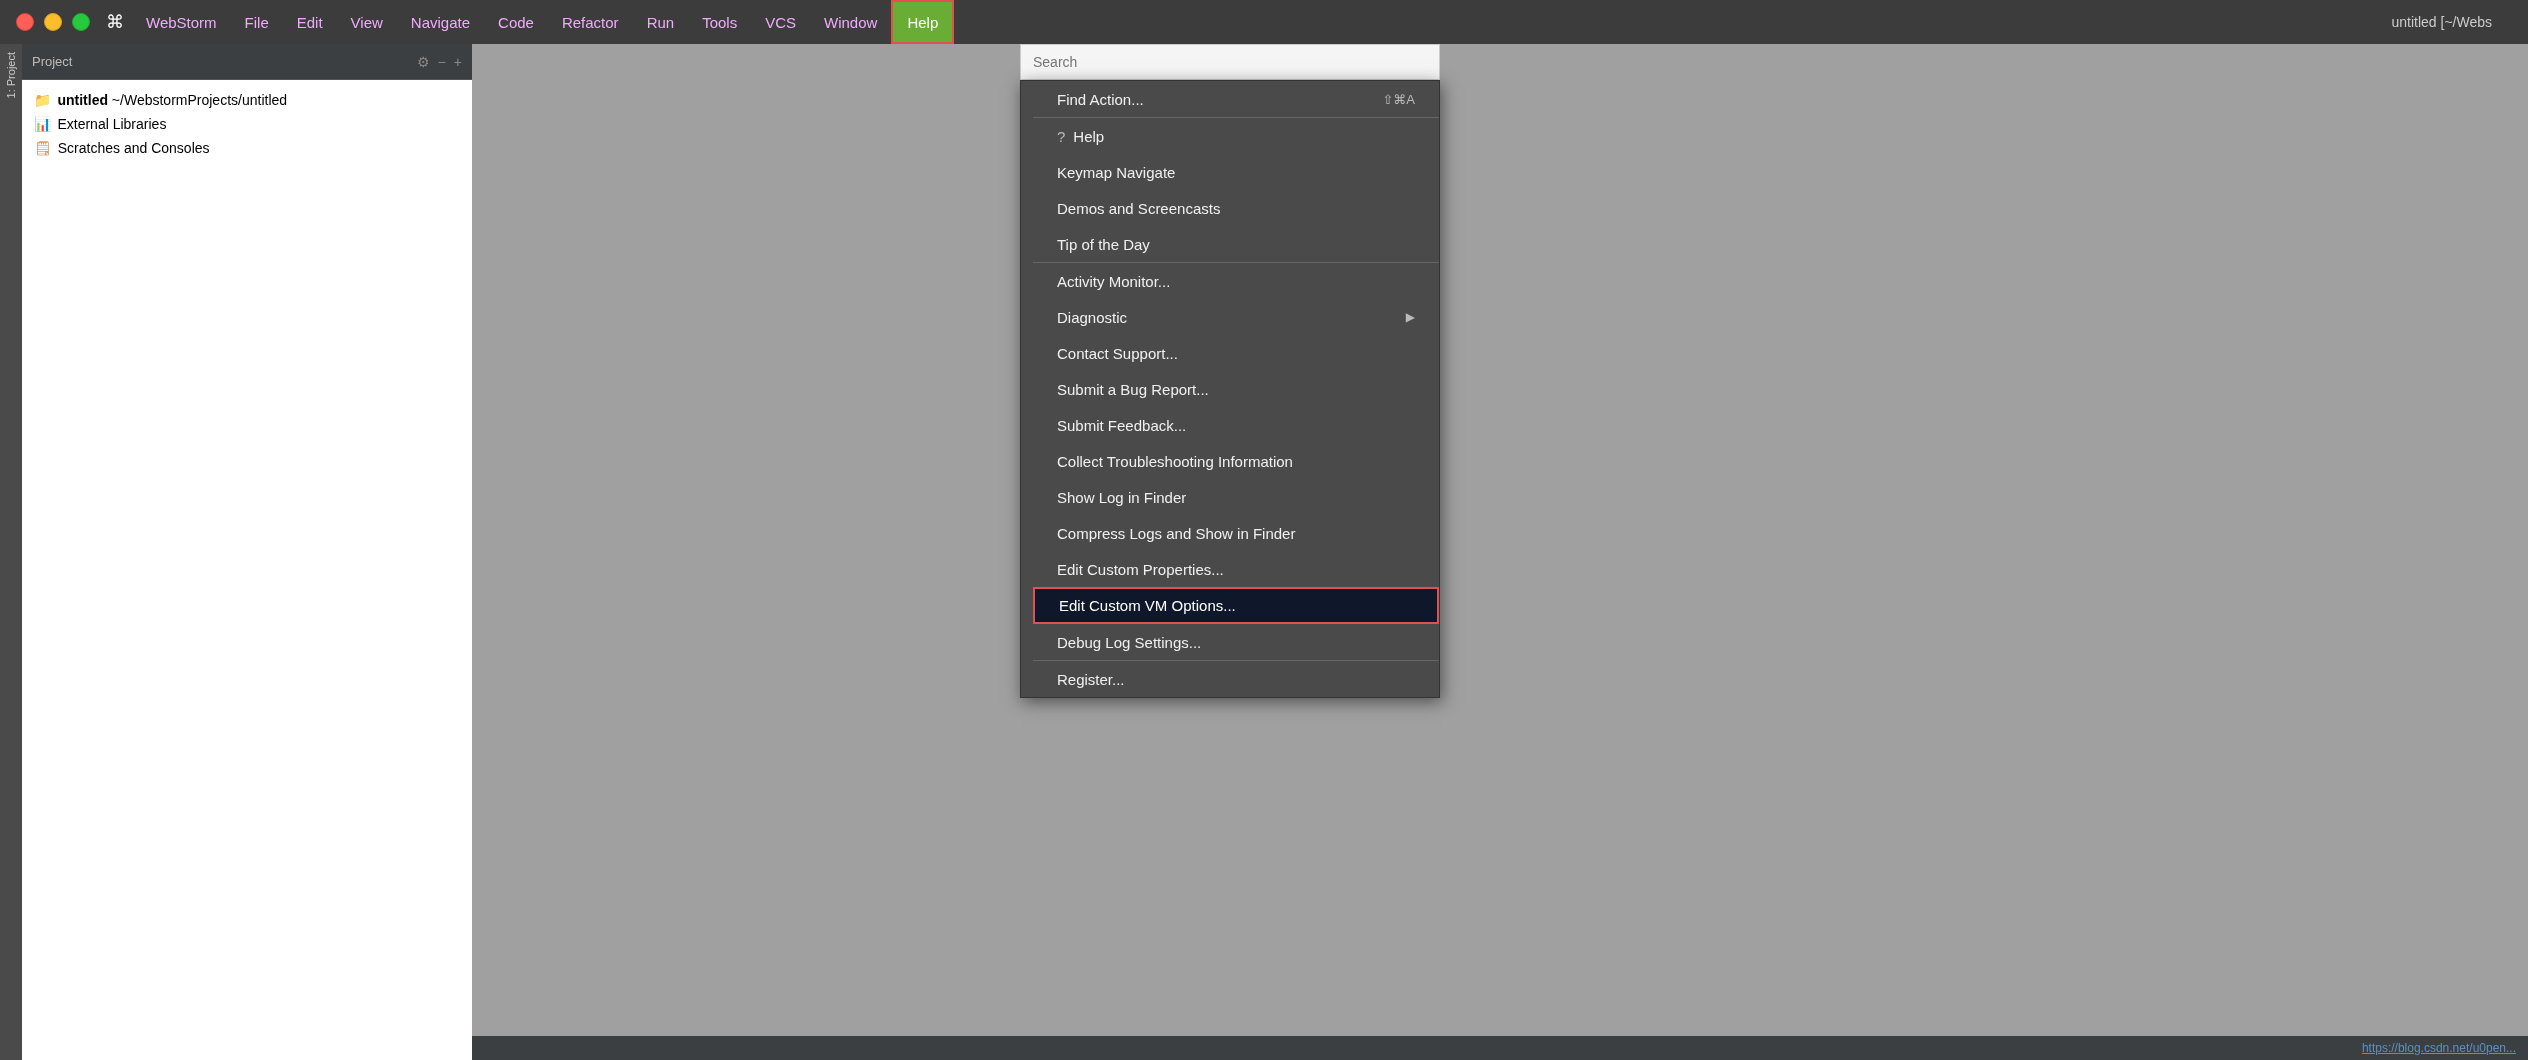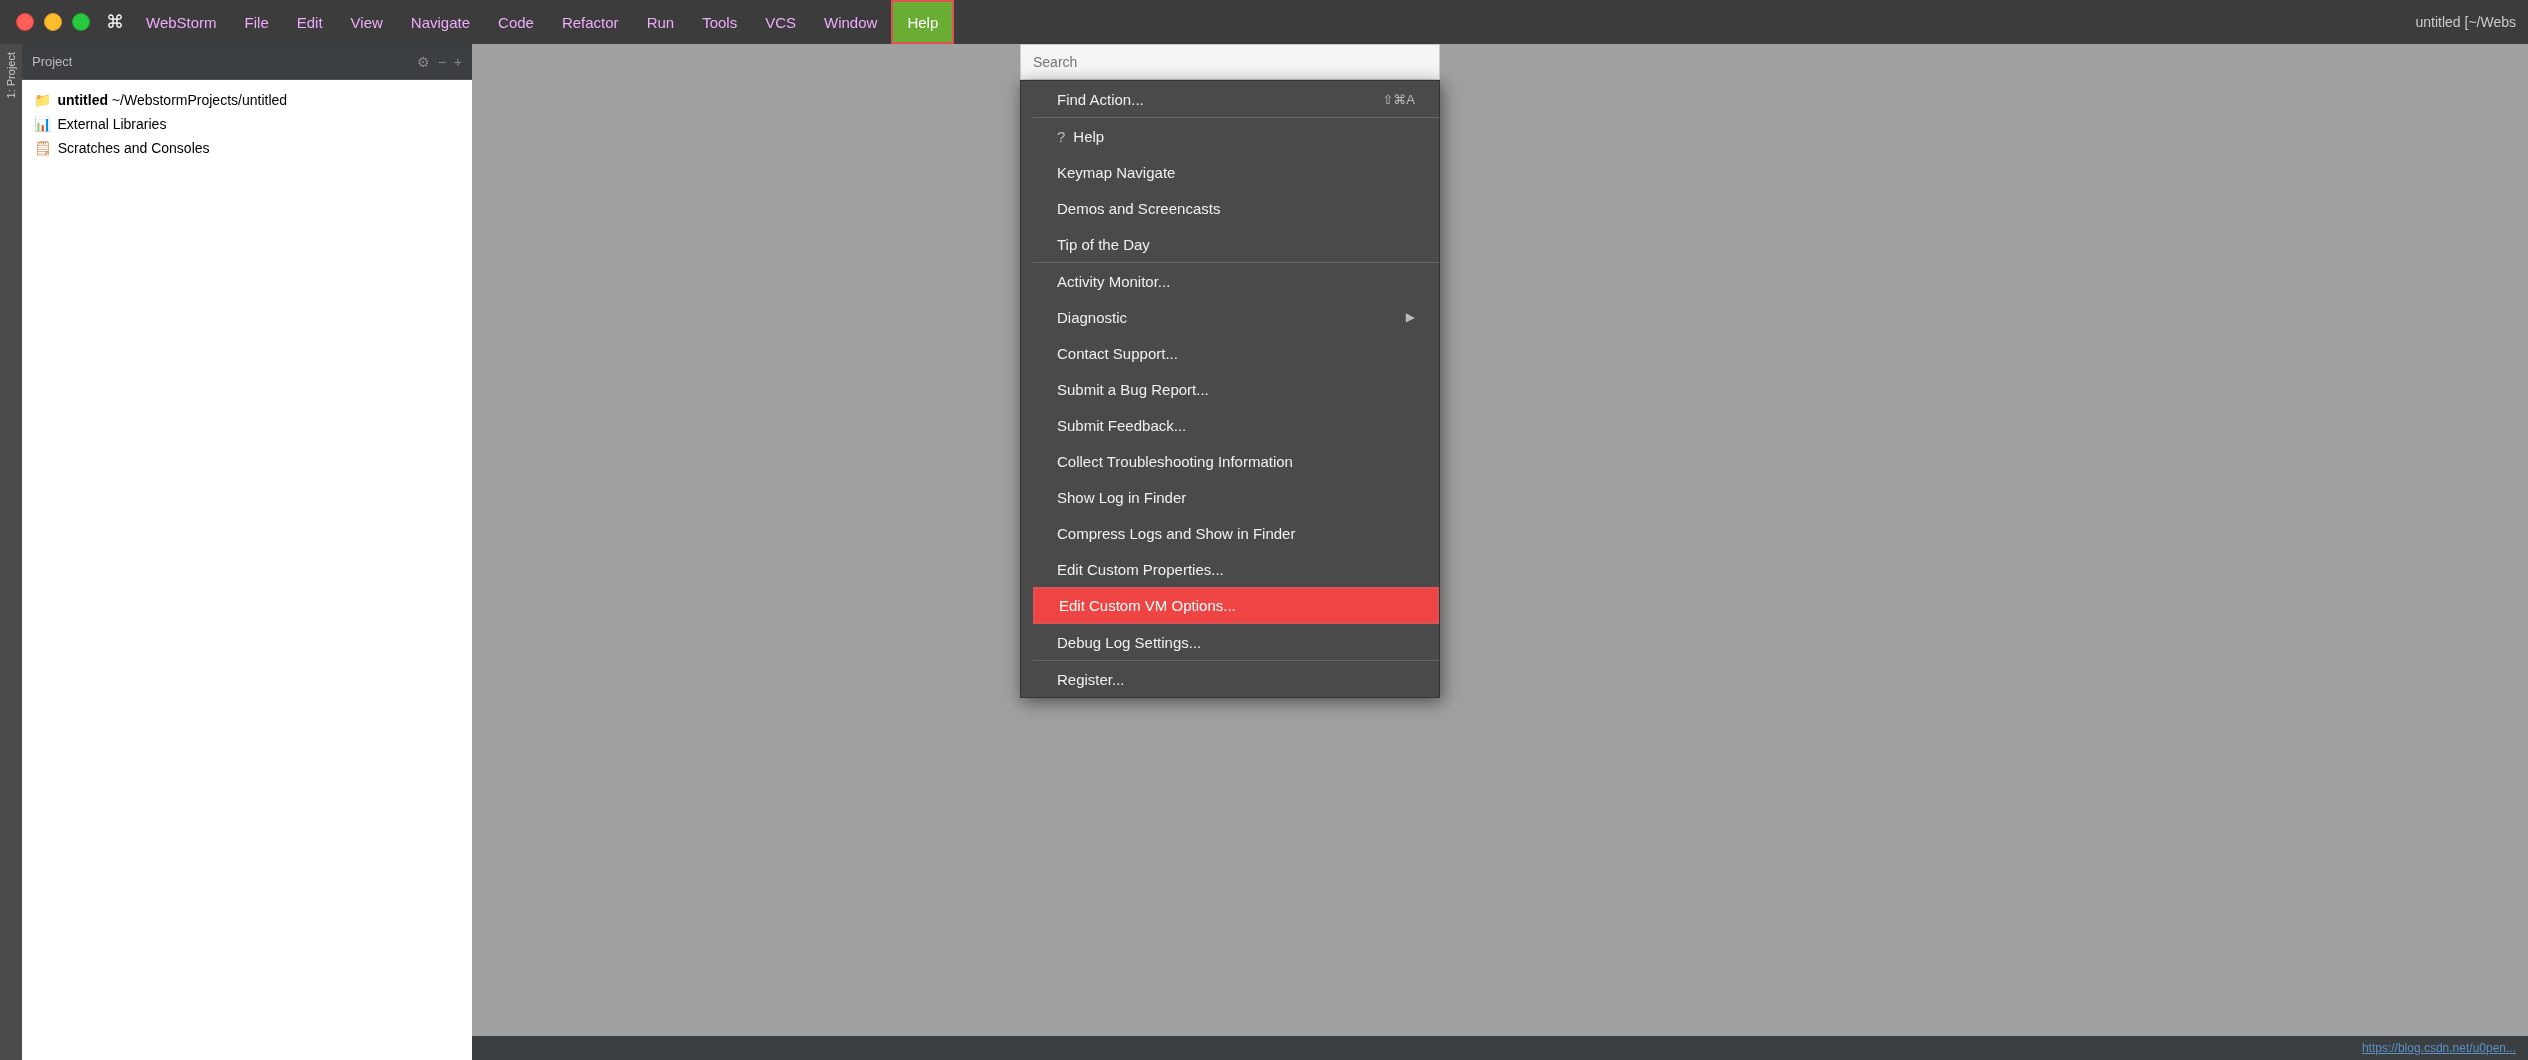--- a/index.html
+++ b/index.html
@@ -73,21 +73,21 @@
     .menu-item.active {
       background: #6aad35;
       color: #ffffff;
       border: 2px solid #e05252;
     }
 
     .title-right {
       margin-left: auto;
       color: #cccccc;
       font-size: 14px;
-      padding-right: 12px;
+      padding-right: 36px;
     }
 
     
     .main-area {
       display: flex;
       width: 100%;
       height: calc(100% - 44px);
     }
 
     
@@ -230,21 +230,21 @@
       align-items: center;
       padding: 8px 24px;
       color: #f0f0f0;
       font-size: 15px;
       cursor: pointer;
       position: relative;
       min-height: 36px;
     }
 
     .dropdown-item.highlighted {
-      background: #ef4444;
+      background: #0f172a;
       border: 2px solid #e05252;
       color: #ffffff;
     }
 
     .dropdown-item .shortcut {
       margin-left: auto;
       color: #bbbbbb;
       font-size: 13px;
     }
 

